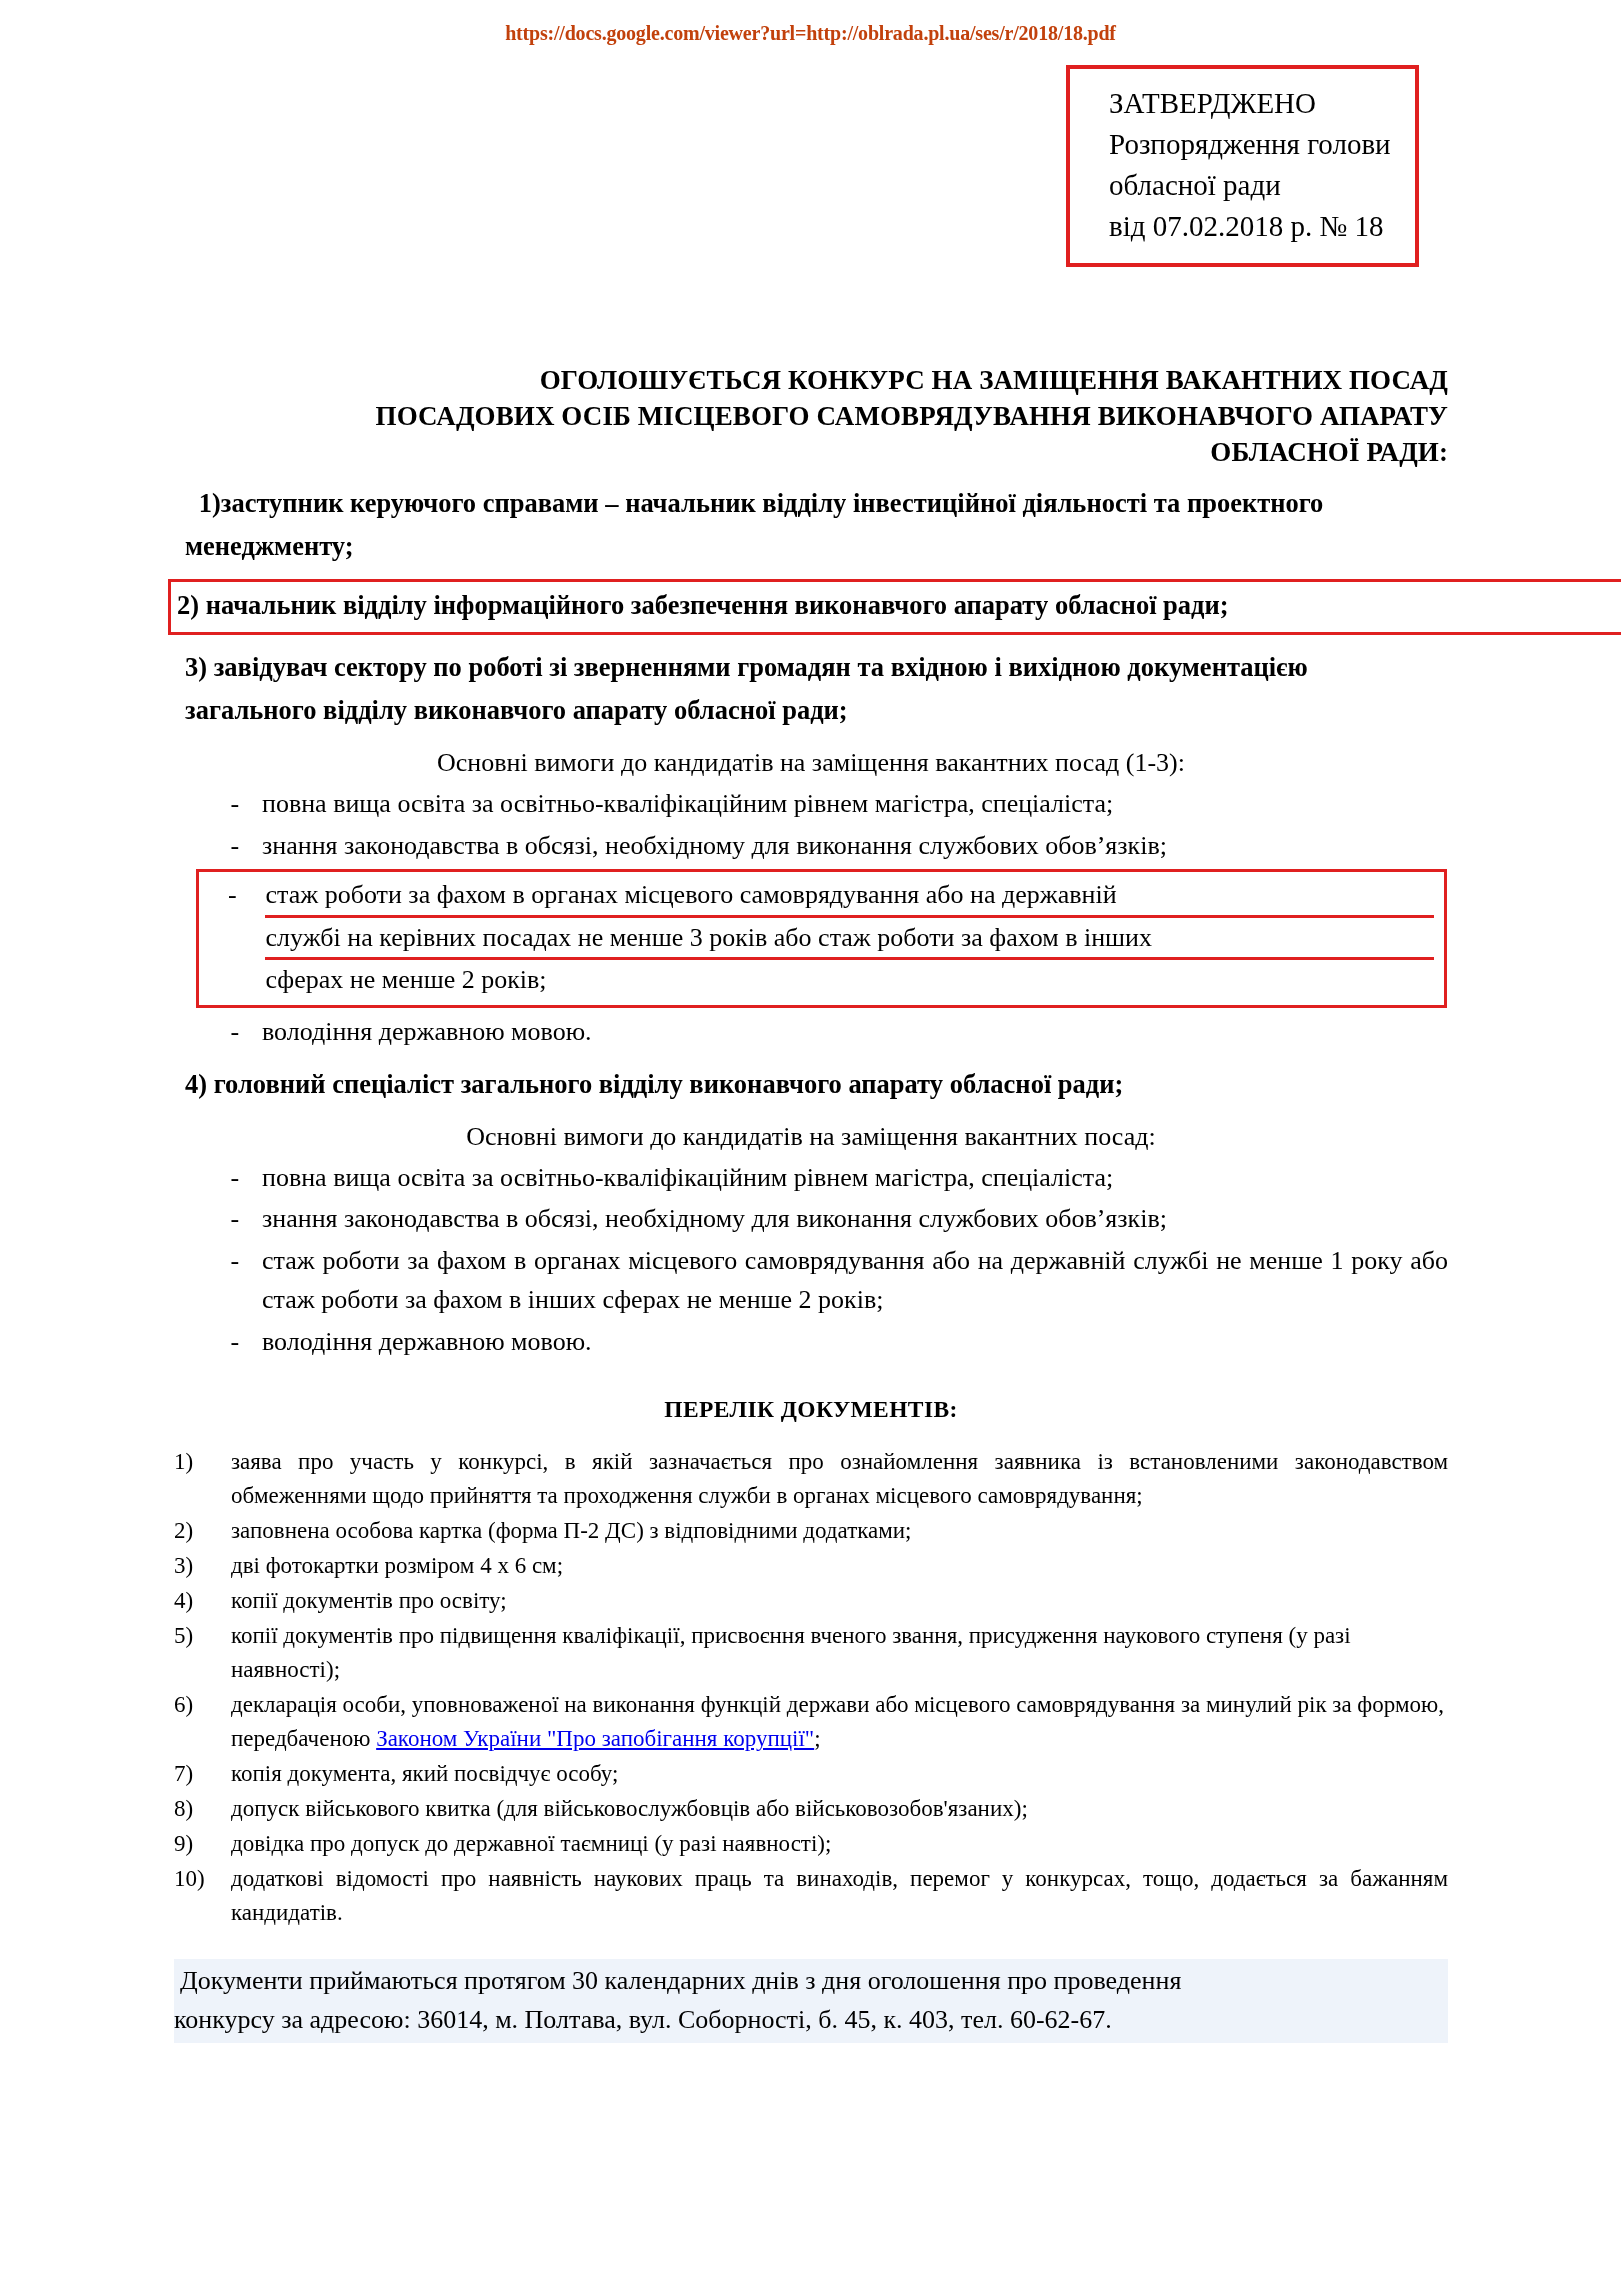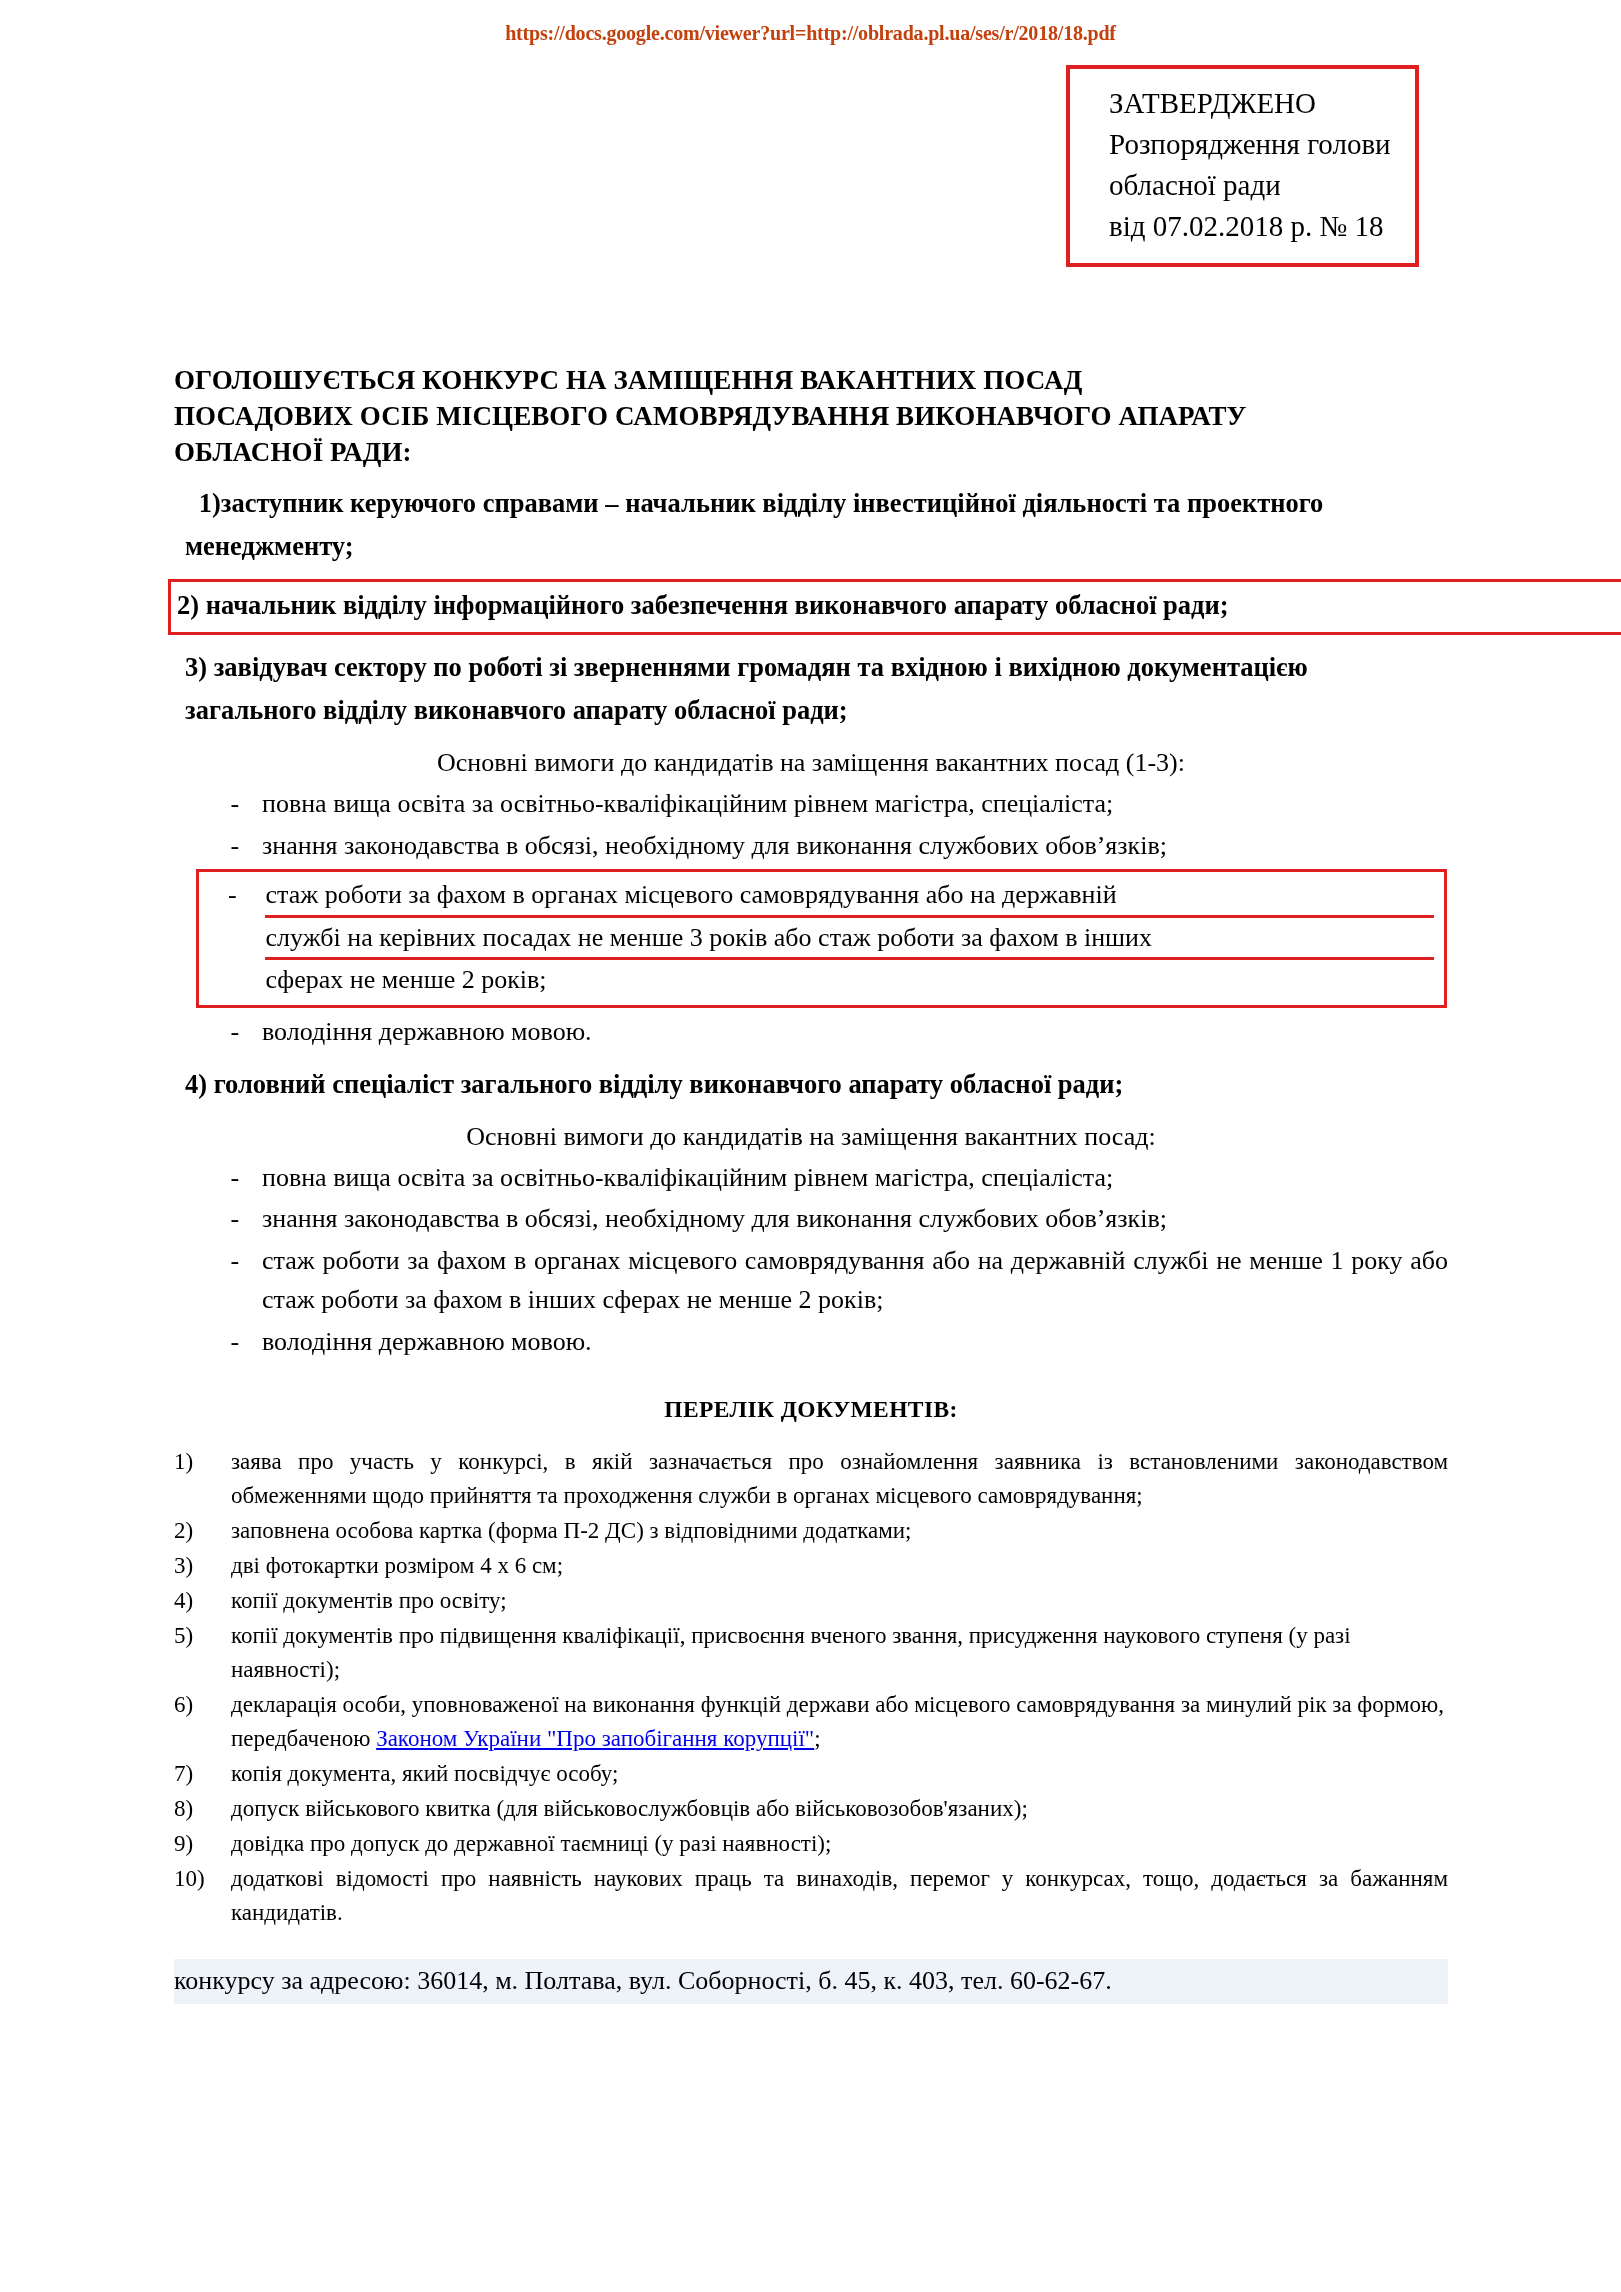--- a/index.html
+++ b/index.html
@@ -43,21 +43,21 @@
 
   
   .content {
     position: absolute;
     top: 363px;
     left: 174px;
     width: 1274px;
   }
 
   .doc-title {
-    text-align: left;
+    text-align: right;
     font-weight: bold;
     font-size: 27px;
     line-height: 1.33;
     letter-spacing: 0.1px;
     margin: 0 0 5.9px 0;
   }
 
   .pos-item {
     font-weight: bold;
     font-size: 26.5px;
@@ -232,18 +232,19 @@
       <li class="nojust">копії документів про освіту;</li>
       <li class="nojust">копії документів про підвищення кваліфікації, присвоєння вченого звання, присудження наукового ступеня (у разі наявності);</li>
       <li class="nojust"><span>декларація особи, уповноваженої на виконання функцій держави або місцевого самоврядування за минулий рік за формою, передбаченою </span><a class="ulink" href="#">Законом України "Про запобігання корупції"</a><span>;</span></li>
       <li class="nojust">копія документа, який посвідчує особу;</li>
       <li class="nojust">допуск військового квитка (для військовослужбовців або військовозобов'язаних);</li>
       <li class="nojust">довідка про допуск до державної таємниці (у разі наявності);</li>
       <li>додаткові відомості про наявність наукових праць та винаходів, перемог у конкурсах, тощо, додається за бажанням кандидатів.</li>
     </ol>
 
     <p class="footer-note">
+      <span>Документи приймаються протягом 30 календарних днів з дня оголошення про проведення</span>
       <span class="l2">конкурсу за адресою:  36014, м. Полтава, вул. Соборності, б. 45, к. 403, тел. 60-62-67.</span>
     </p>
 
   </div>
 </div>
 
 
 </body></html>

